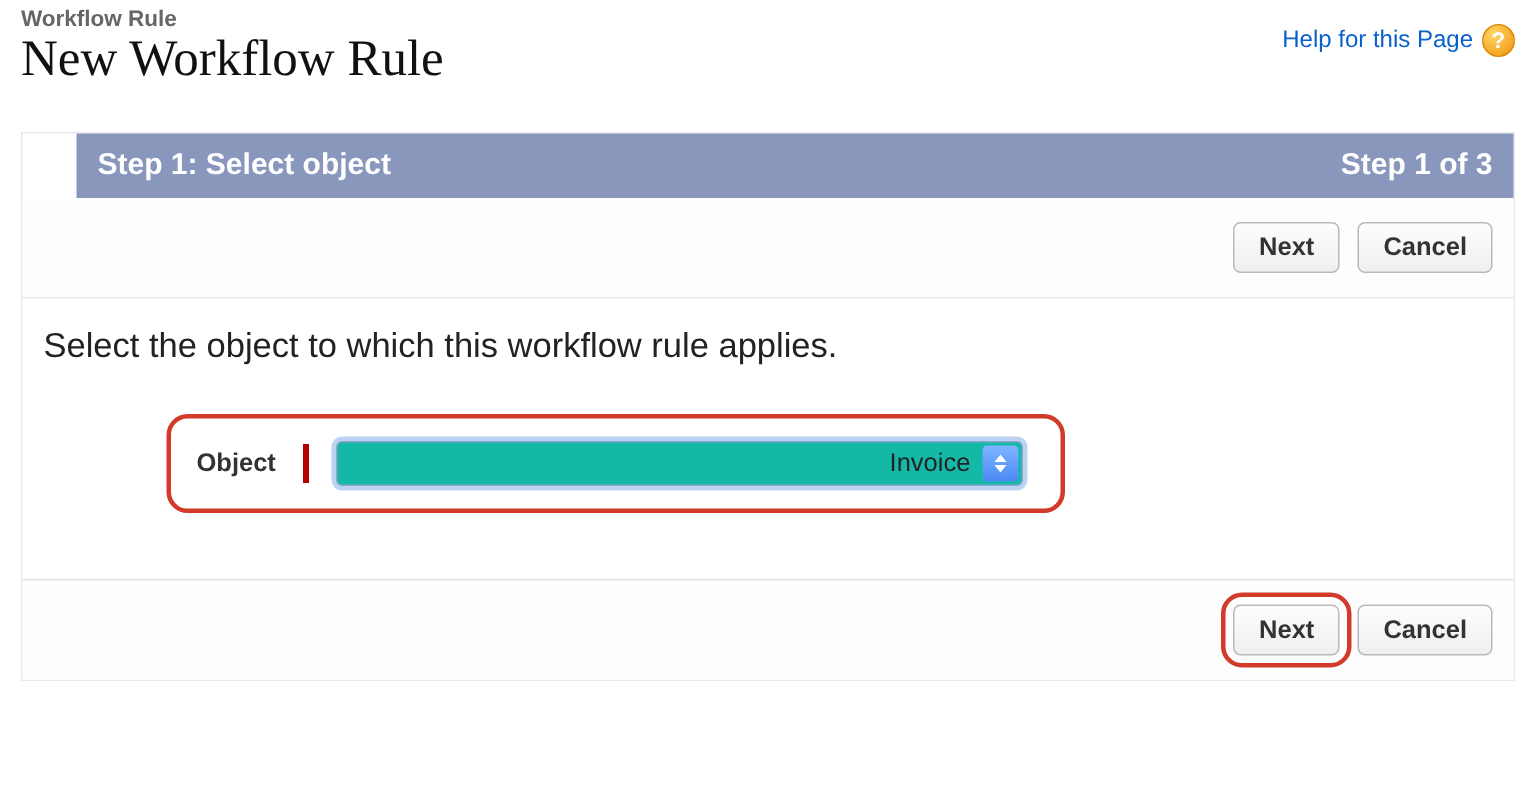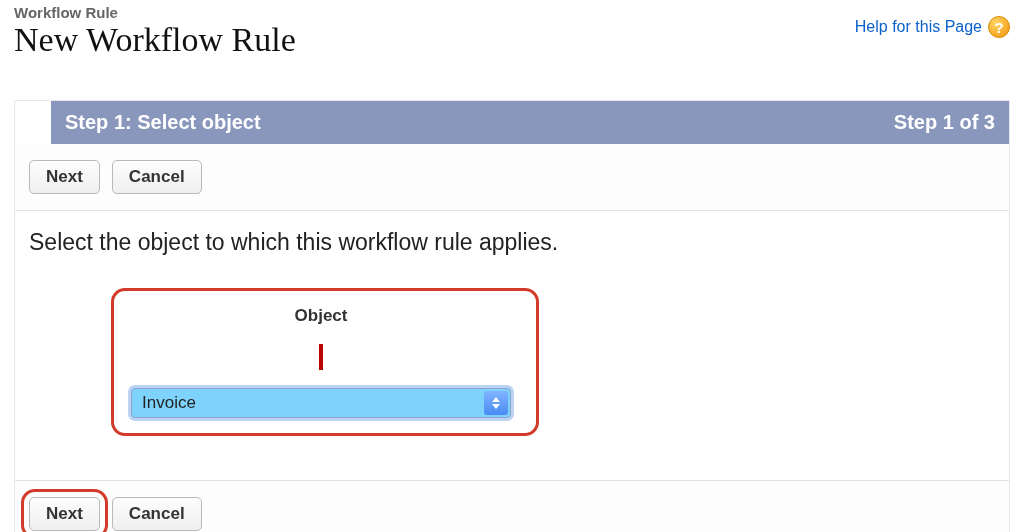--- a/index.html
+++ b/index.html
@@ -7,21 +7,21 @@
     margin: 0;
     font-family: Arial, Helvetica, sans-serif;
     background: #fff;
     color: #222;
     width: 1024px;
   }
   .page {
     padding: 4px 14px 20px 14px;
   }
   
-  .hdr { position: relative; margin-bottom: 42px; }
+  .hdr { position: relative; margin-bottom: 30px; }
   .hdr-breadcrumb {
     font-size: 15px;
     font-weight: bold;
     color: #666;
   }
   .hdr-title {
     font-size: 34px;
     font-weight: 400;
     color: #111;
     margin: 0;
@@ -62,20 +62,21 @@
     display: flex;
     justify-content: space-between;
     align-items: center;
     padding: 10px 14px;
     font-size: 20px;
     font-weight: bold;
     margin-left: 36px;
   }
   .btn-row {
     display: flex;
+    justify-content: flex-end;
     gap: 12px;
     padding: 16px 14px;
     border-bottom: 1px solid #e3e3e3;
     background: #fdfdfd;
   }
   .btn-row.bottom { border-bottom: none; border-top: 1px solid #e3e3e3; }
   button.sf-btn {
     font-family: inherit;
     font-size: 17px;
     font-weight: bold;
@@ -94,44 +95,44 @@
   }
   
   .field-row {
     display: flex;
     align-items: center;
     gap: 18px;
     margin-left: 88px;
     position: relative;
     width: fit-content;
     padding: 14px 22px 14px 14px;
-    flex-direction: column;
   }
   .field-label {
     font-size: 17px;
     font-weight: bold;
     color: #333;
   }
   .req-bar {
     width: 4px; height: 26px;
     background: #b90000;
   }
   .sf-select {
     position: relative;
-    width: 380px;
+    width: 458px;
     height: 30px;
     border: 1px solid #8aa3cf;
     border-radius: 4px;
-    background: #7dd3fc;
+    background: #14b8a6;
     box-shadow: 0 0 0 3px #bcd3f4;
     display: flex;
     align-items: center;
     padding: 0 34px 0 10px;
     font-size: 17px;
     cursor: pointer;
+    justify-content: flex-end;
   }
   .sf-select .chevrons {
     position: absolute;
     right: 2px; top: 2px; bottom: 2px;
     width: 24px;
     background: linear-gradient(#7fb4ff, #4a8af4);
     border-radius: 3px;
     display: flex;
     flex-direction: column;
     align-items: center;

